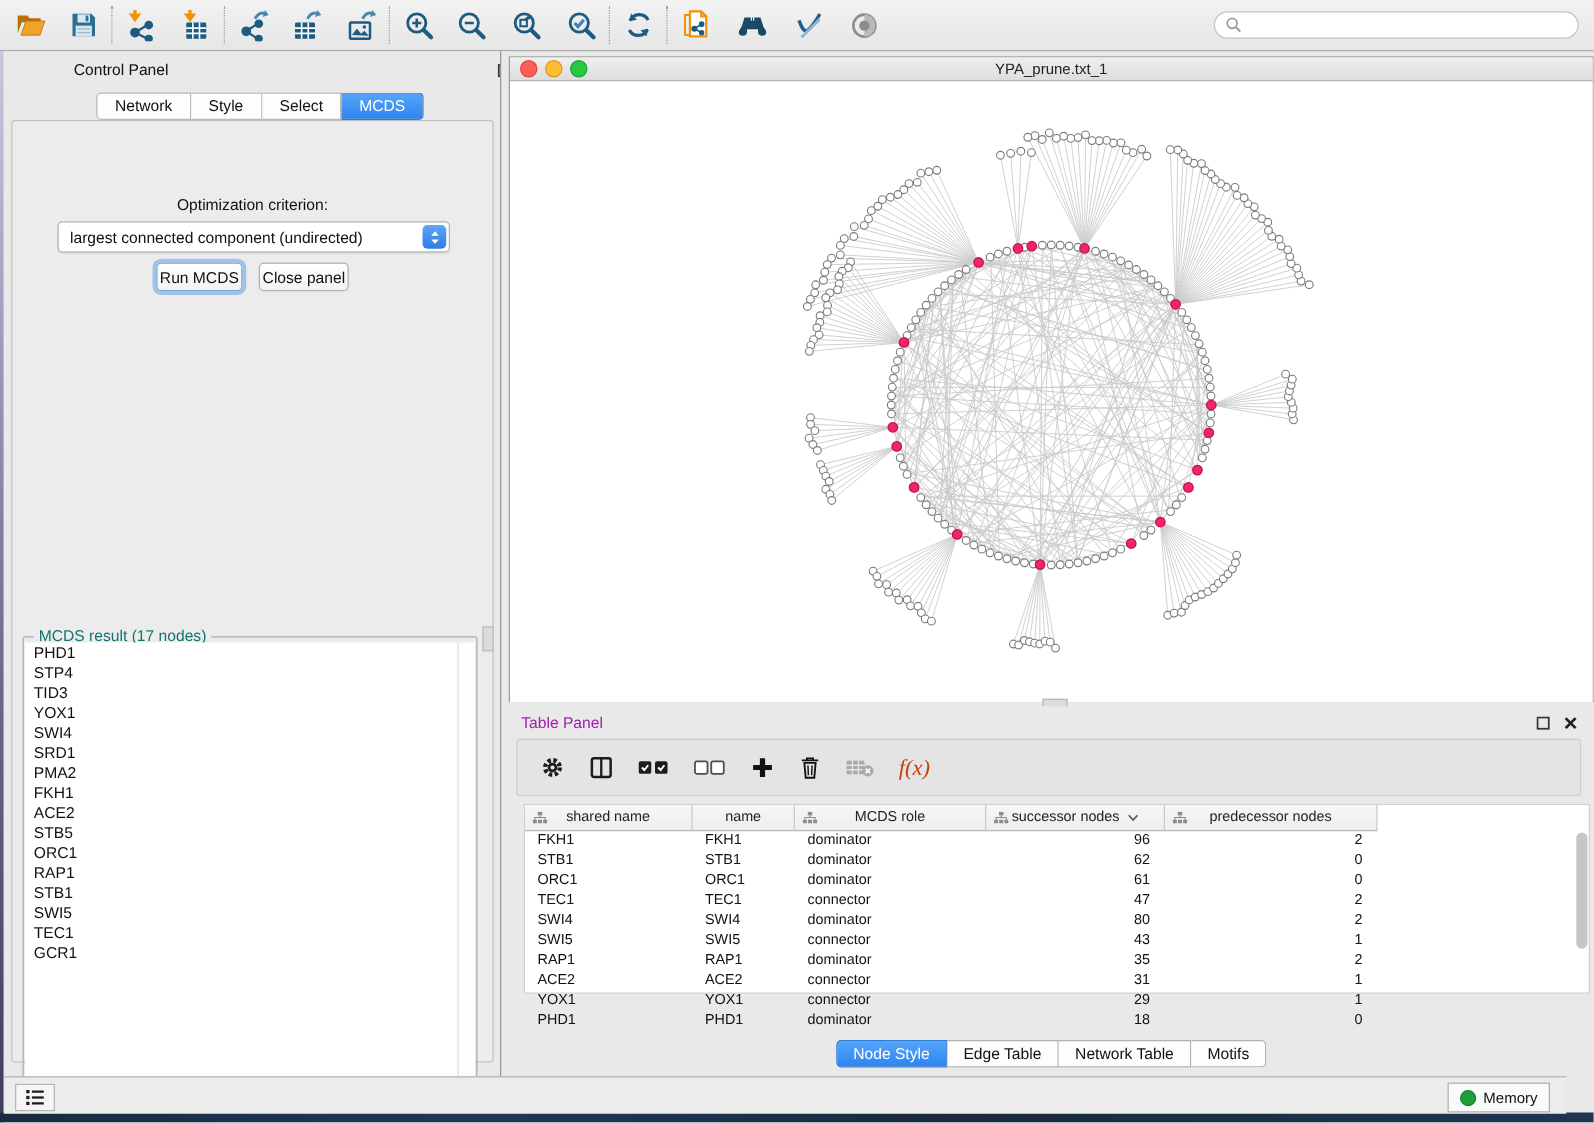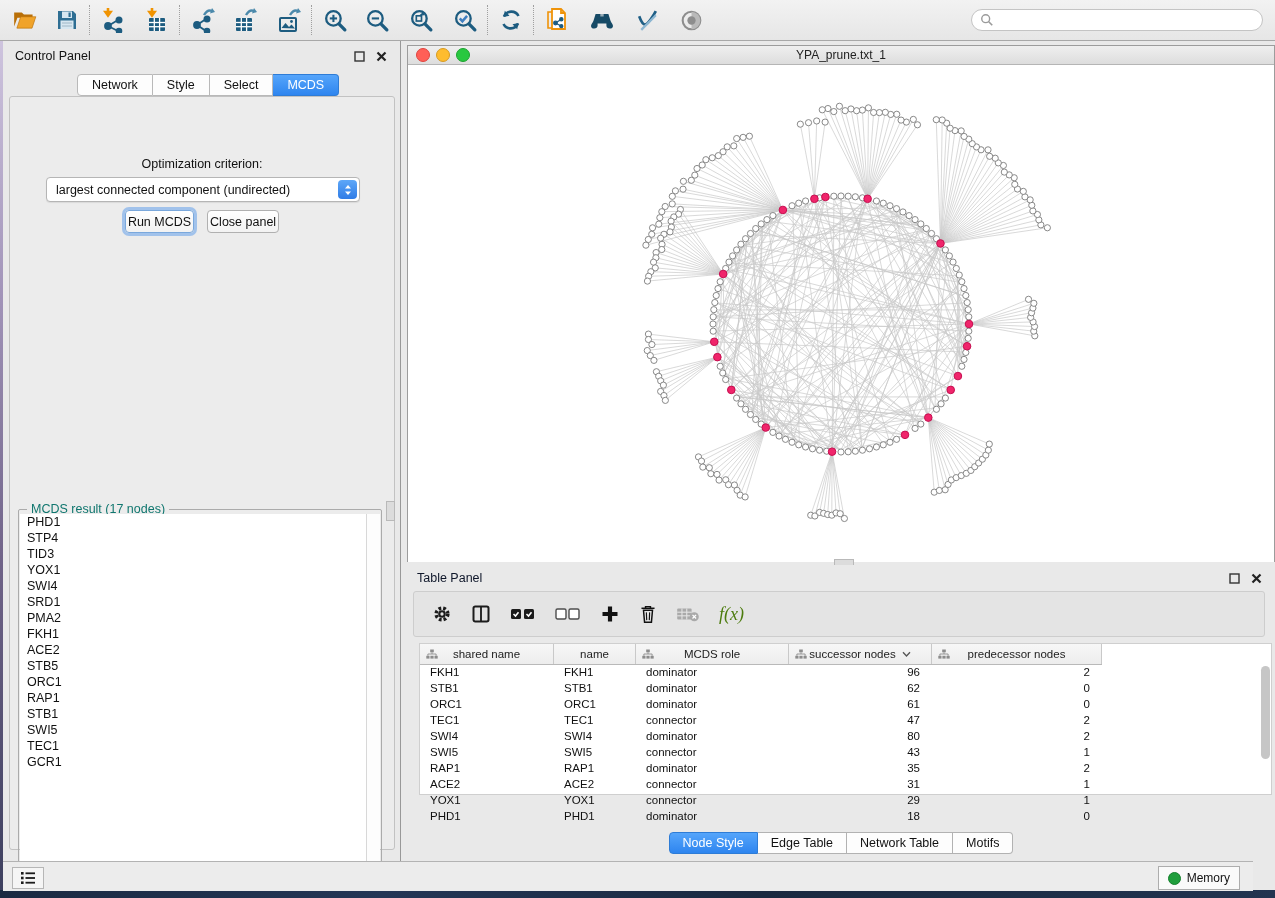--- a/index.html
+++ b/index.html
@@ -20,21 +20,21 @@
   #search-wrap input{border:none;outline:none;flex:1;font-size:12px;background:transparent;height:18px;margin-left:4px;}
 
   
   #left-strip{left:0;top:41px;width:3px;height:857px;
     background:linear-gradient(#cec4de 0%,#a193b8 30%,#716489 60%,#3c3f5e 100%);}
   #bottom-strip{left:0;top:890px;width:1275px;height:8px;
     background:linear-gradient(90deg,#1b2a42,#243656 30%,#1a2940 60%,#223450);}
 
   
   #control-panel{left:3px;top:41px;width:397px;height:820px;background:#e9e9e9;}
-  #cp-header{position:absolute;left:0;top:0;width:100%;height:30px;display:flex;align-items:center;}
+  #cp-header{position:absolute;left:0;top:0;width:100%;height:30px;display:flex;align-items:center;padding-left:44px;}
   #cp-title{margin-left:12px;font-size:12.5px;color:#111;}
   .panel-btns{margin-left:auto;display:flex;align-items:center;gap:9px;margin-right:12px;}
   .float-btn,.close-btn{width:13px;height:13px;display:flex;align-items:center;justify-content:center;cursor:pointer;}
   #cp-content{position:absolute;left:6px;top:55px;width:384px;height:752px;
     background:#ececec;border:1px solid #c2c2c2;border-radius:3px;}
   #cp-tabs{position:absolute;left:74px;top:33px;display:flex;z-index:5;}
   .cp-tab{height:20px;padding:0 14px;display:flex;align-items:center;font-size:12.5px;color:#111;
     background:#fdfdfd;border:1px solid #b9b9b9;border-left:none;cursor:pointer;}
   .cp-tab:first-child{border-left:1px solid #b9b9b9;border-radius:4px 0 0 4px;}
   .cp-tab:last-child{border-radius:0 4px 4px 0;}
@@ -72,25 +72,25 @@
   #tl-green{background:#28c840;border:0.5px solid #1da32f;}
   #net-title{position:absolute;left:0;width:100%;text-align:center;font-size:12px;color:#222;}
   #net-canvas{width:866px;height:497px;background:#fff;}
 
   #h-splitter{left:407px;top:562px;width:868px;height:3px;background:#e9e9e9;}
   #h-splitter-handle{position:absolute;left:427px;top:-3px;width:18px;height:8px;background:#dcdcdc;border:1px solid #b9b9b9;}
 
   
   #table-panel{left:407px;top:565px;width:868px;height:296px;background:#e9e9e9;}
   #tp-header{position:absolute;left:0;top:0;width:100%;height:26px;display:flex;align-items:center;}
-  #tp-title{margin-left:10px;font-size:12.5px;color:#0f172a;}
+  #tp-title{margin-left:10px;font-size:12.5px;color:#a21caf;}
   #tp-toolbar{position:absolute;left:6px;top:26px;width:852px;height:46px;background:#e4e4e4;
     border:1px solid #cdcdcd;border-radius:3px;display:flex;align-items:center;padding-left:18px;box-sizing:border-box;gap:19px;}
   .tp-icon{display:flex;align-items:center;justify-content:center;cursor:pointer;}
-  .fx{font-family:"Liberation Serif",serif;font-style:italic;font-size:18px;color:#4d7c0f;}
+  .fx{font-family:"Liberation Serif",serif;font-style:italic;font-size:18px;color:#c2410c;}
   #table-viewport{position:absolute;left:12px;top:78px;width:851px;height:150px;background:#fff;border:1px solid #cfcfcf;}
   #table-header{position:absolute;left:0;top:0;height:20px;display:flex;background:linear-gradient(#f7f7f7,#ededed);
     border-bottom:1px solid #b9b9b9;}
   .th{position:relative;display:flex;align-items:center;justify-content:center;font-size:11.5px;color:#222;
     border-right:1px solid #c9c9c9;box-sizing:border-box;cursor:pointer;}
   .th .tree-ic{position:absolute;left:6px;top:5px;}
   .th .caret{margin-left:6px;}
   #table-rows{position:absolute;left:0;top:20px;width:100%;}
   .tr{display:flex;height:16px;align-items:center;cursor:default;}
   .td{font-size:11.5px;color:#111;box-sizing:border-box;white-space:nowrap;overflow:hidden;}

